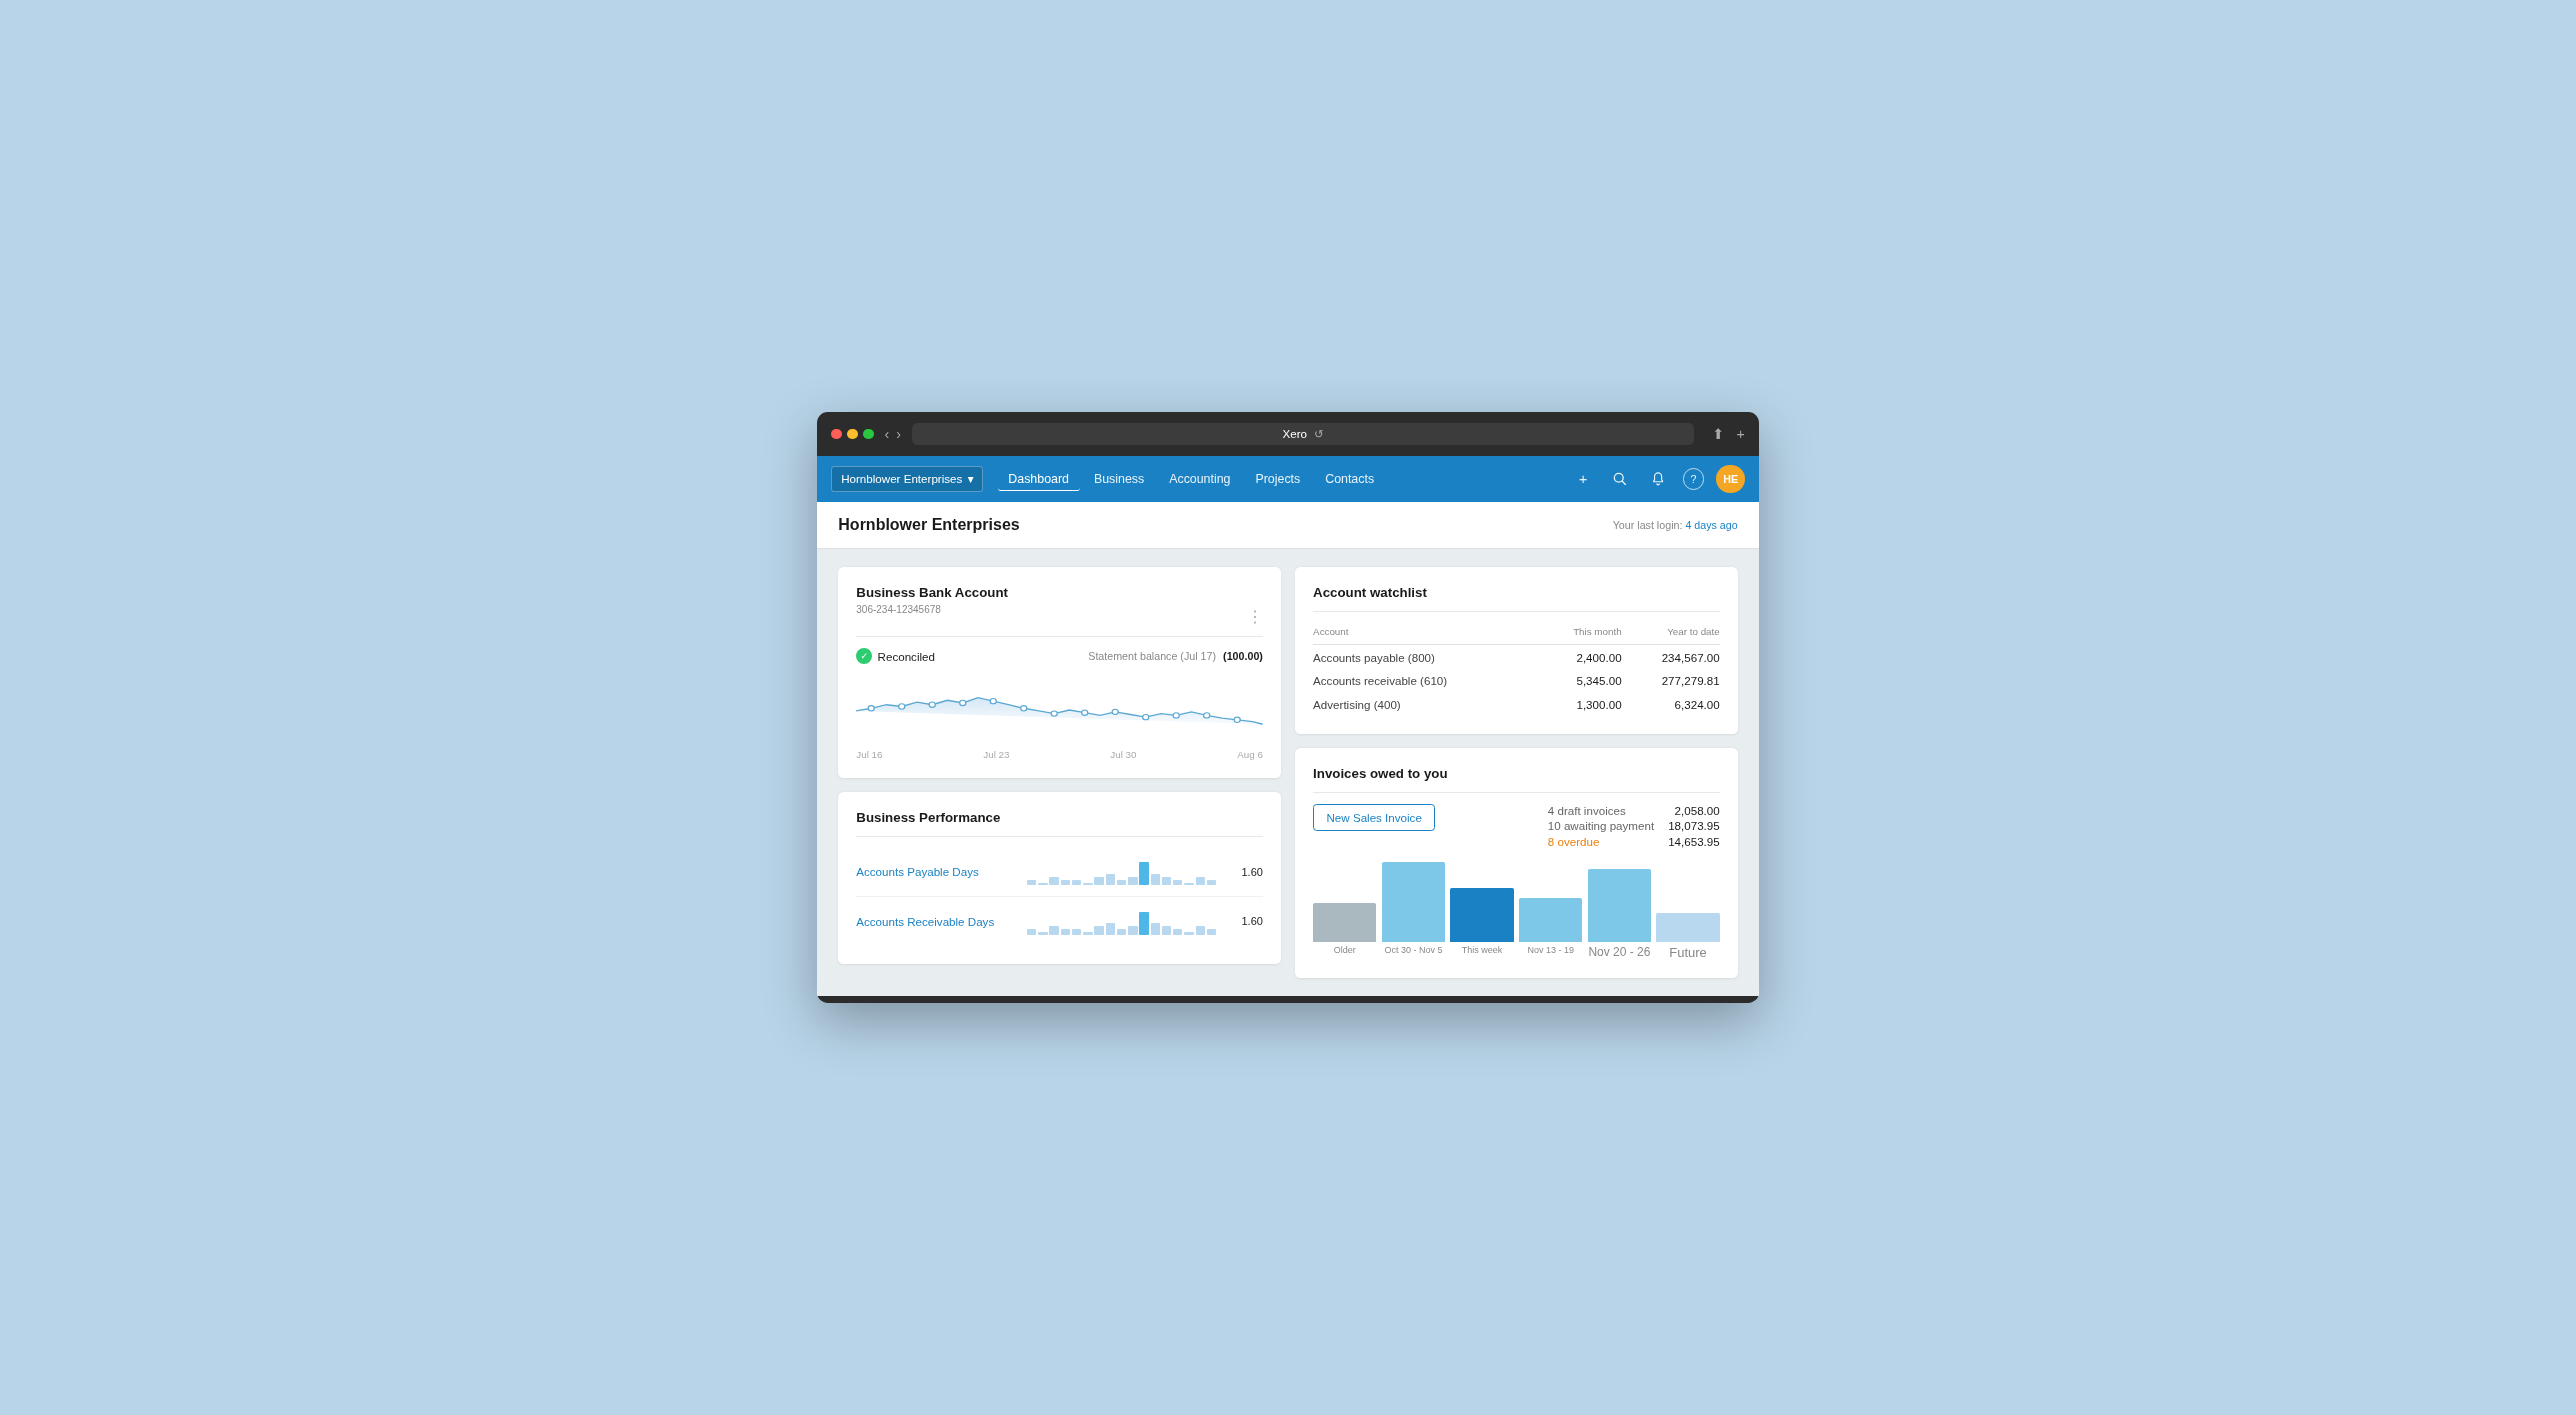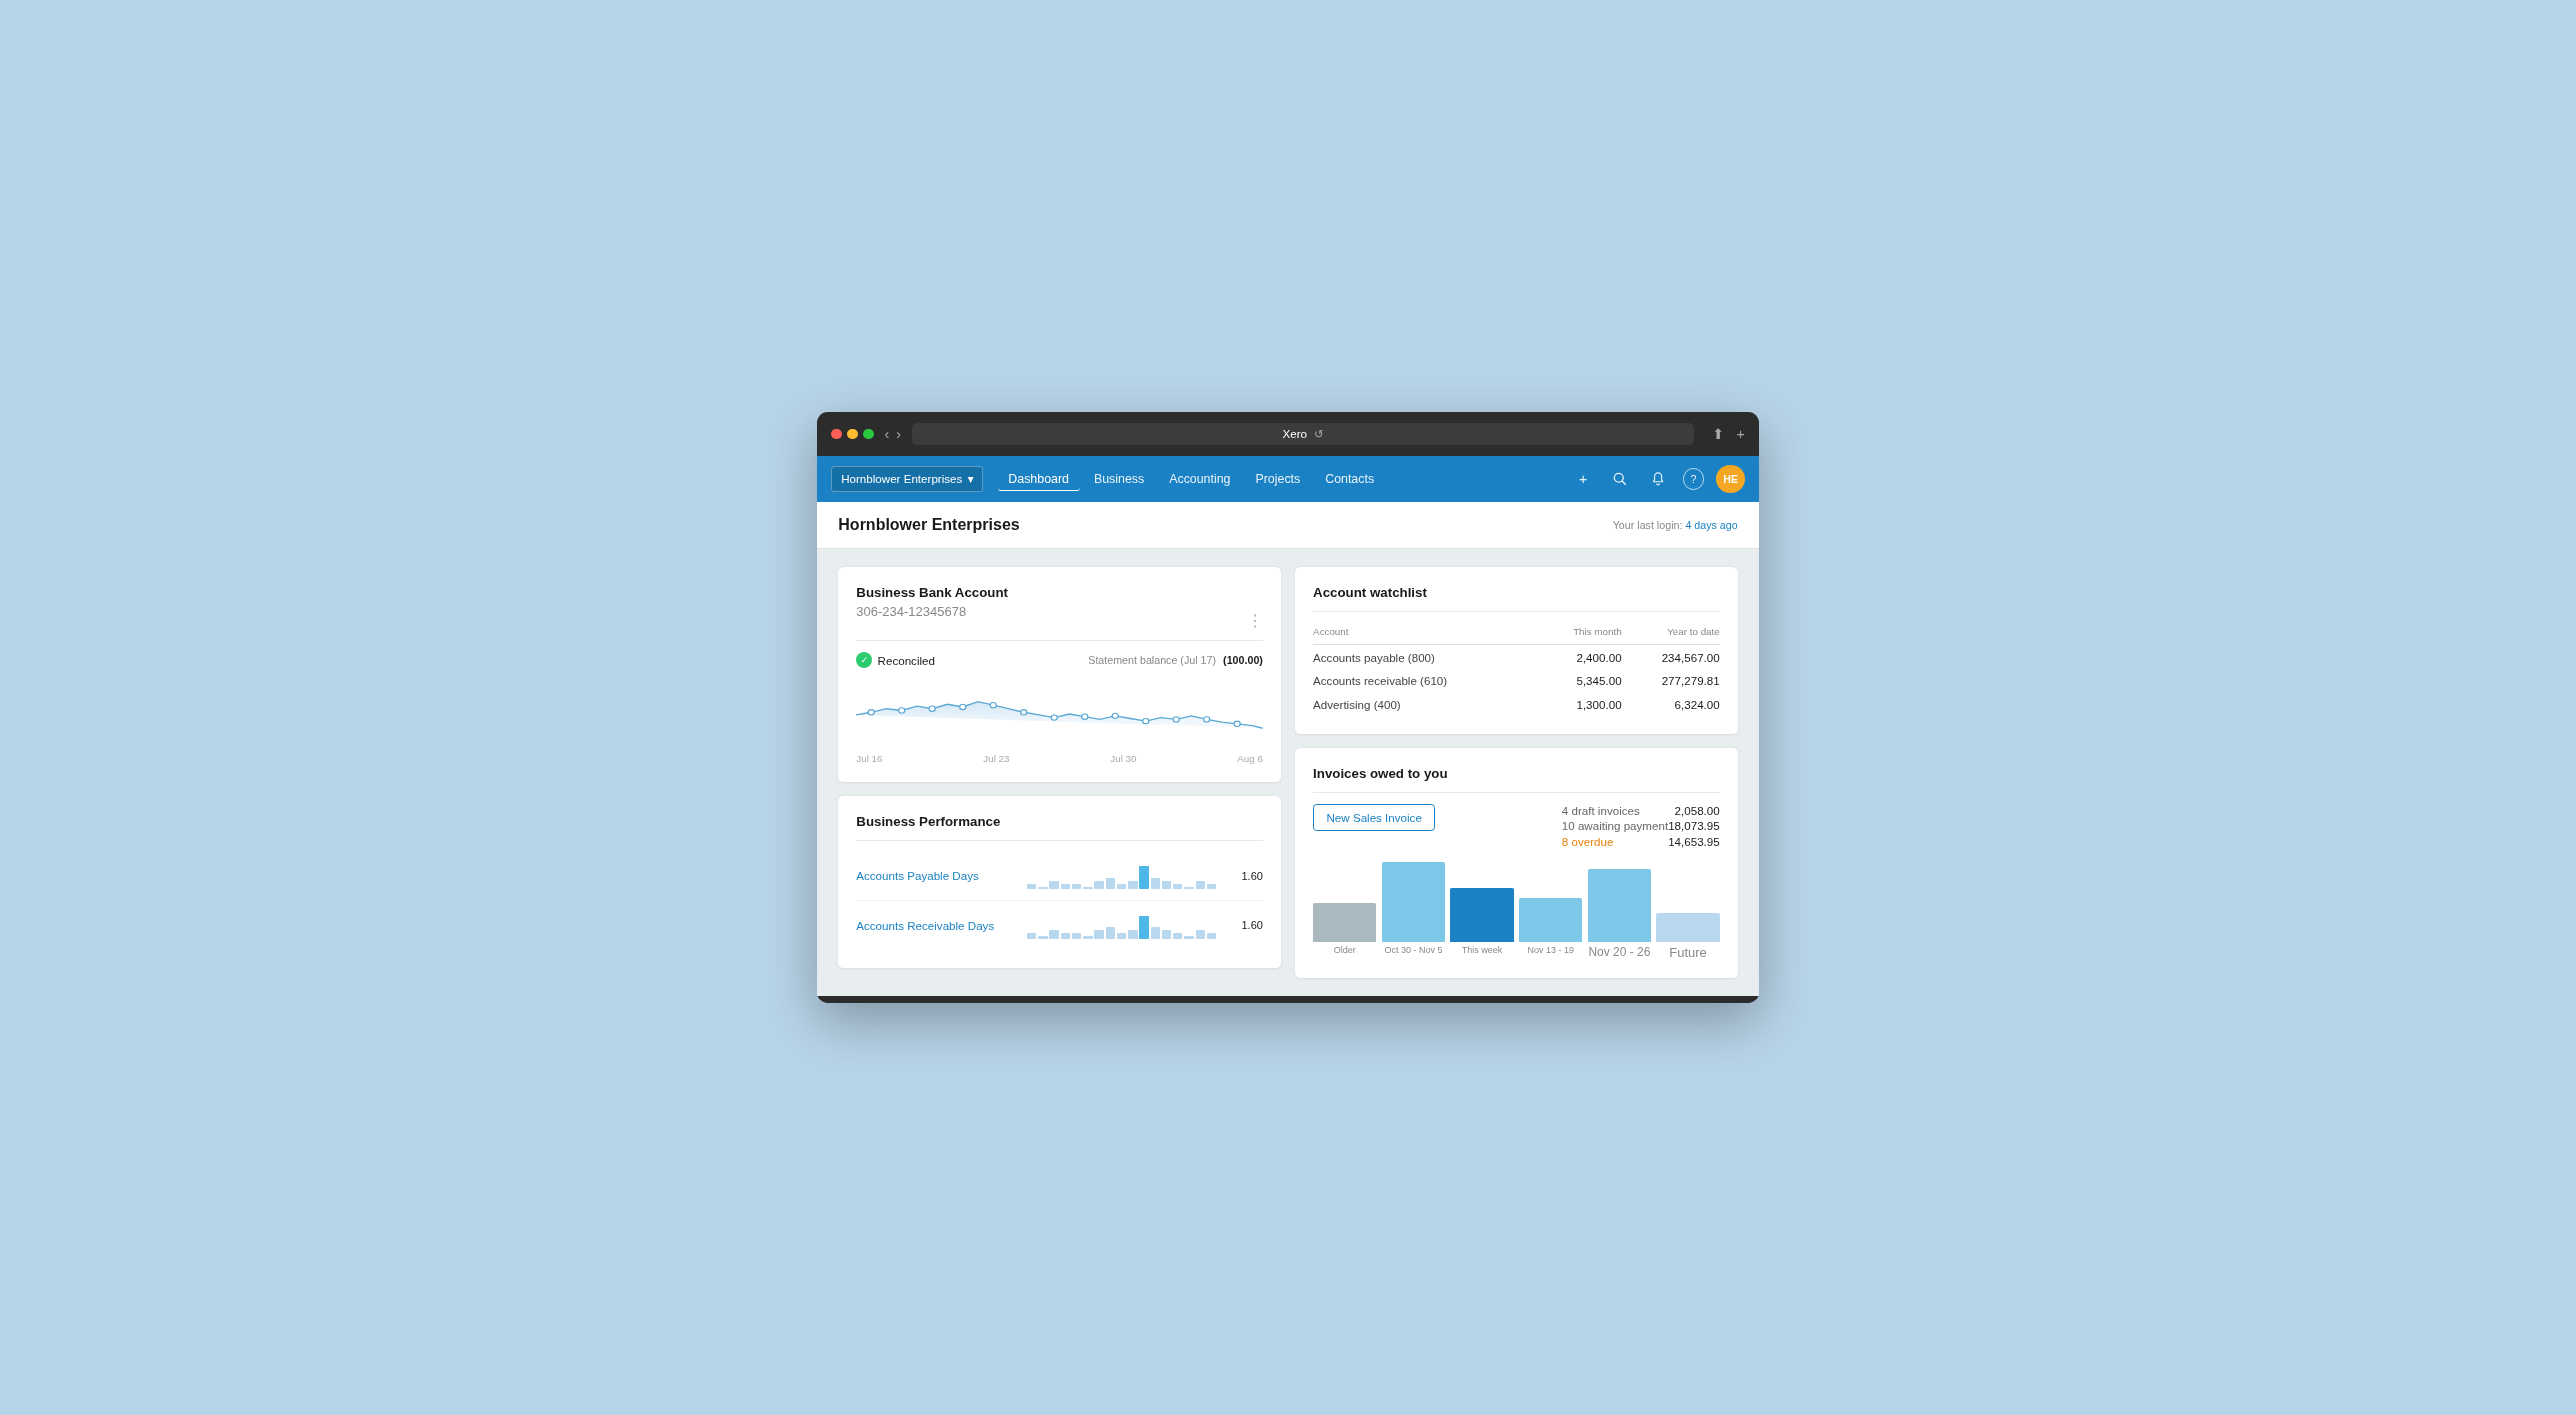--- a/index.html
+++ b/index.html
@@ -158,21 +158,21 @@
       padding: 18px;
       box-shadow: 0 0.9px 2.7px rgba(0,0,0,0.08);
     }
     .card-title {
       font-size: 13.3px;
       font-weight: 600;
       color: #1a1a1a;
       margin-bottom: 3.6px;
     }
     .card-subtitle {
-      font-size: 13px;
+      font-size: 10px;
       color: #888;
       margin-bottom: 10.7px;
     }
     .card-divider {
       border: none;
       border-top: 0.9px solid #e8e8e8;
       margin: 10.7px 0;
     }
 
     
@@ -300,21 +300,21 @@
       border-radius: 3.6px;
       font-size: 11.6px;
       font-weight: 500;
       cursor: pointer;
       white-space: nowrap;
     }
     .invoice-stats {
       text-align: right;
       font-size: 11.6px;
     }
-    .invoice-stat-row { display: flex; justify-content: space-between; gap: 0; margin-bottom: 2.7px; }
+    .invoice-stat-row { display: flex; justify-content: space-between; gap: 14px; margin-bottom: 2.7px; }
     .invoice-stat-label { color: #666; }
     .invoice-stat-value { color: #1a1a1a; font-weight: 500; }
     .overdue { color: #e8820c !important; }
 
     
     .bar-chart {
       display: flex;
       align-items: flex-end;
       gap: 5.3px;
       height: 80px;

